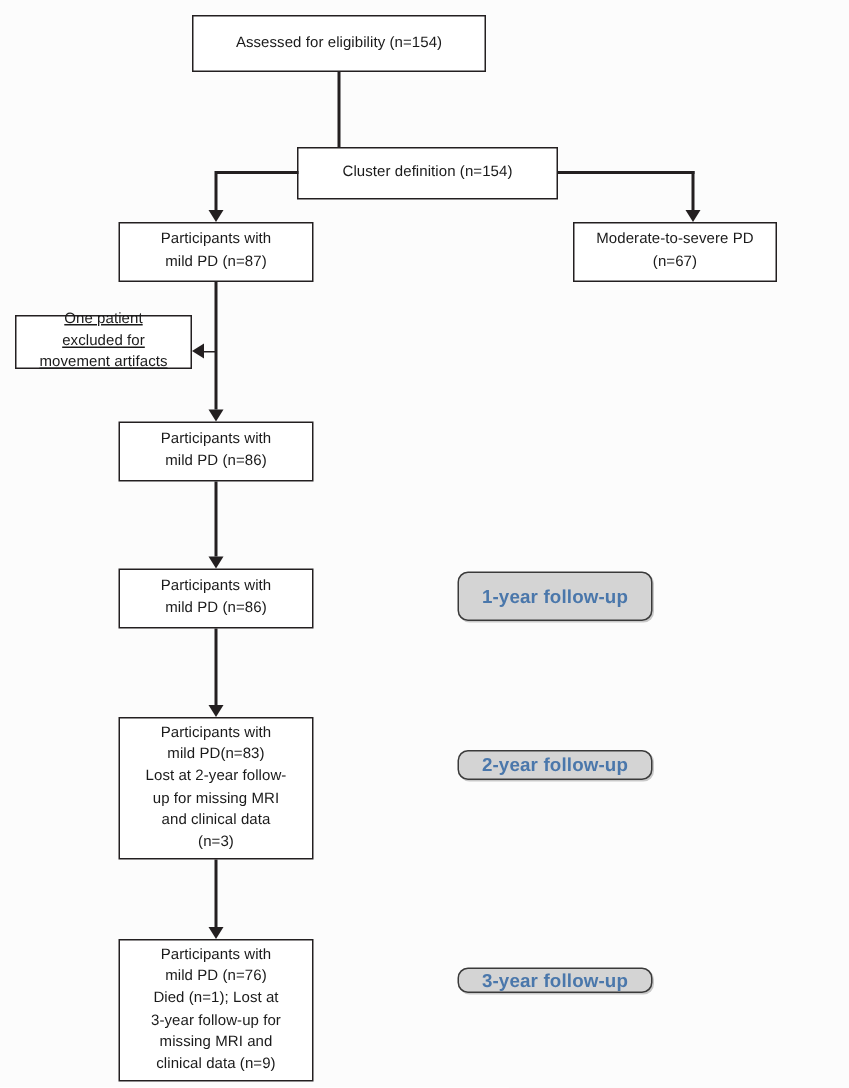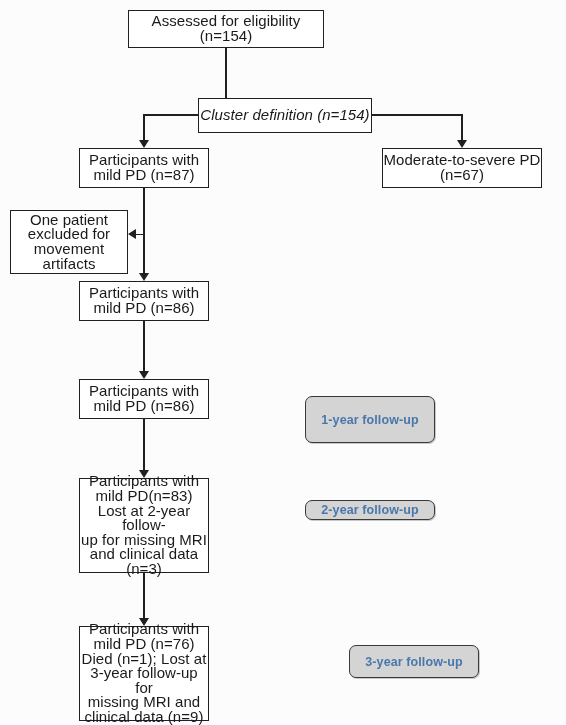--- a/index.html
+++ b/index.html
@@ -18,21 +18,21 @@
   .node {
     position: absolute;
     box-sizing: border-box;
     background: #ffffff;
     border: 1.6px solid #231f20;
     display: flex;
     align-items: center;
     justify-content: center;
     text-align: center;
     color: #1a1a1a;
-    font-size: 15px;
+    font-size: 10px;
     line-height: 14.6px;
     white-space: pre-line;
     letter-spacing: 0.05px;
   }
   .phase {
     position: absolute;
     box-sizing: border-box;
     background: #d4d4d4;
     border: 1.6px solid #3a3a3a;
     border-radius: 7px;
@@ -73,29 +73,29 @@
     border-right: 8px solid #231f20;
   }
 </style>
 </head>
 <body>
 
 <div id="canvas">
 
   <div class="node" style="left:128px; top:10px; width:196px; height:38px;">Assessed for eligibility (n=154)</div>
 
-  <div class="node" style="left:198px; top:98px; width:174px; height:35px;font-style:italic;">Cluster definition (n=154)</div>
+  <div class="node" style="left:198px; top:98px; width:174px; height:35px;">Cluster definition (n=154)</div>
 
   <div class="node" style="left:79px; top:148px; width:130px; height:40px;">Participants with
 mild PD (n=87)</div>
 
-  <div class="node" style="left:382px; top:148px; width:160px; height:40px;">Moderate-to-severe PD
+  <div class="node" style="left:382px; top:148px; width:136px; height:40px;">Moderate-to-severe PD
 (n=67)</div>
 
-  <div class="node" style="left:10px; top:210px; width:118px; height:64px;">One patient
+  <div class="node" style="left:10px; top:210px; width:118px; height:36px;text-decoration:underline;">One patient
 excluded for
 movement artifacts</div>
 
   <div class="node" style="left:79px; top:281px; width:130px; height:40px;">Participants with
 mild PD (n=86)</div>
 
   <div class="node" style="left:79px; top:379px; width:130px; height:40px;">Participants with
 mild PD (n=86)</div>
 
   <div class="node" style="left:79px; top:478px; width:130px; height:95px;">Participants with
@@ -106,25 +106,25 @@
 (n=3)</div>
 
   <div class="node" style="left:79px; top:626px; width:130px; height:95px;">Participants with
 mild PD (n=76)
 Died (n=1); Lost at
 3-year follow-up for
 missing MRI and
 clinical data (n=9)</div>
 
 
-  <div class="phase" style="left:305px; top:381px; width:130px; height:47px;margin-top:15px;">1-year follow-up</div>
+  <div class="phase" style="left:305px; top:381px; width:130px; height:33px;">1-year follow-up</div>
 
   <div class="phase" style="left:305px; top:500px; width:130px; height:20px;">2-year follow-up</div>
 
-  <div class="phase" style="left:305px; top:645px; width:130px; height:33px;margin-left:44px;">3-year follow-up</div>
+  <div class="phase" style="left:305px; top:645px; width:130px; height:17px;">3-year follow-up</div>
 
   <div class="vline" style="left:225px; top:48px; height:50px;"></div>
 
   <div class="hline" style="left:144px; top:114px; width:55px;"></div>
   <div class="vline" style="left:143.2px; top:114px; height:26px;"></div>
   <div class="arrow-down" style="left:139px; top:140px;"></div>
 
   <div class="hline" style="left:372px; top:114px; width:91px;"></div>
   <div class="vline" style="left:461.4px; top:114px; height:26px;"></div>
   <div class="arrow-down" style="left:457px; top:140px;"></div>

